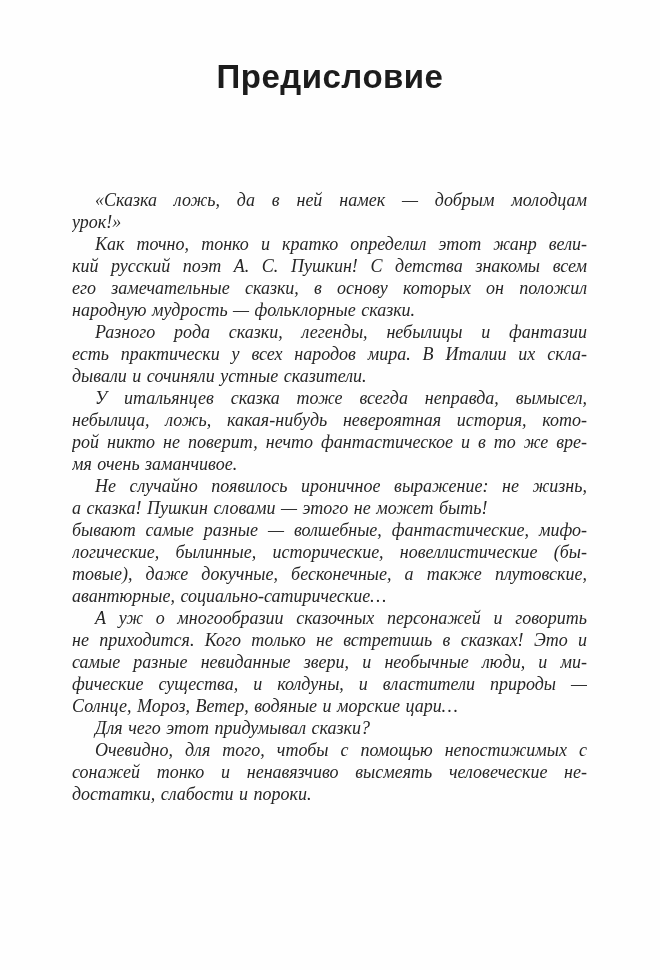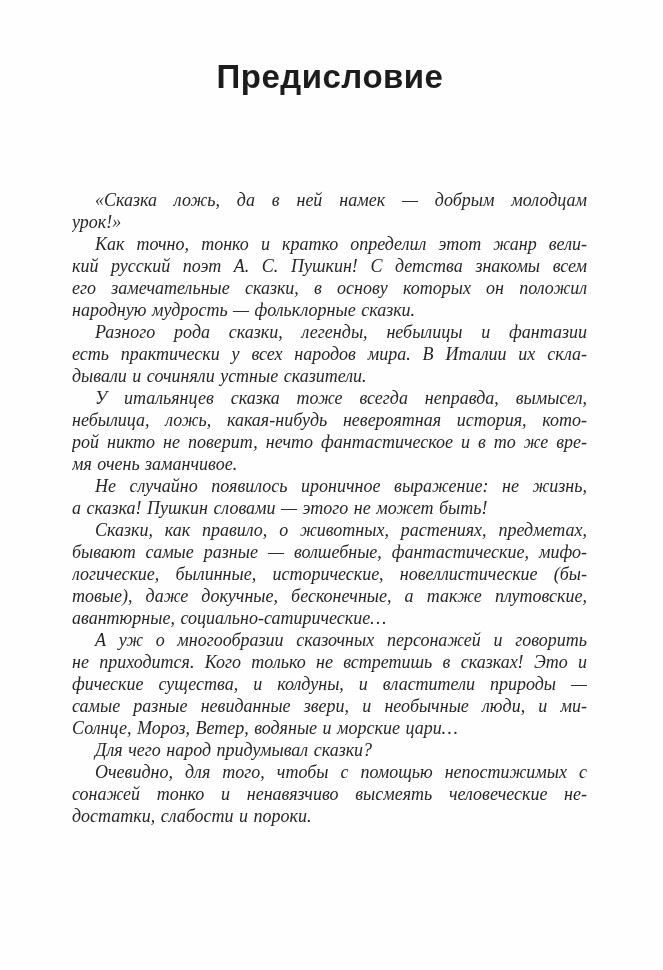--- a/index.html
+++ b/index.html
@@ -84,35 +84,34 @@
         <div class="line first">У итальянцев сказка тоже всегда неправда, вымысел,</div>
         <div class="line">небылица, ложь, какая-нибудь невероятная история, кото-</div>
         <div class="line">рой никто не поверит, нечто фантастическое и в то же вре-</div>
         <div class="line last">мя очень заманчивое.</div>
       </div>
       <div class="paragraph">
         <div class="line first">Не случайно появилось ироничное выражение: не жизнь,</div>
         <div class="line last">а сказка! Пушкин словами — этого не может быть!</div>
       </div>
       <div class="paragraph">
-        <div class="line first">Сказки, как правило, о животных, растениях, предметах,</div>
         <div class="line">бывают самые разные — волшебные, фантастические, мифо-</div>
         <div class="line">логические, былинные, исторические, новеллистические (бы-</div>
         <div class="line">товые), даже докучные, бесконечные, а также плутовские,</div>
         <div class="line last">авантюрные, социально-сатирические…</div>
       </div>
       <div class="paragraph">
         <div class="line first">А уж о многообразии сказочных персонажей и говорить</div>
         <div class="line">не приходится. Кого только не встретишь в сказках! Это и</div>
+        <div class="line">самые разные невиданные звери, и необычные люди, и ми-</div>
         <div class="line">фические существа, и колдуны, и властители природы —</div>
-        <div class="line">самые разные невиданные звери, и необычные люди, и ми-</div>
         <div class="line last">Солнце, Мороз, Ветер, водяные и морские цари…</div>
       </div>
       <div class="paragraph">
-        <div class="line first last">Для чего народ придумывал сказки?</div>
+        <div class="line first last">Для чего этот придумывал сказки?</div>
       </div>
       <div class="paragraph">
         <div class="line first">Очевидно, для того, чтобы с помощью непостижимых с</div>
         <div class="line">сонажей тонко и ненавязчиво высмеять человеческие не-</div>
         <div class="line last">достатки, слабости и пороки.</div>
       </div>
     </div>
 </div>
 
 </body></html>

